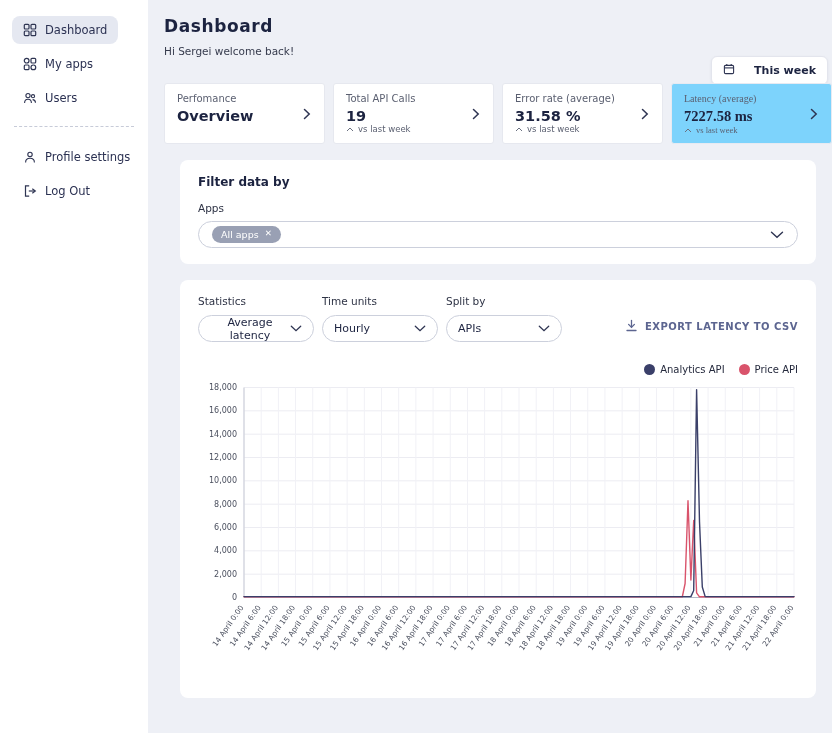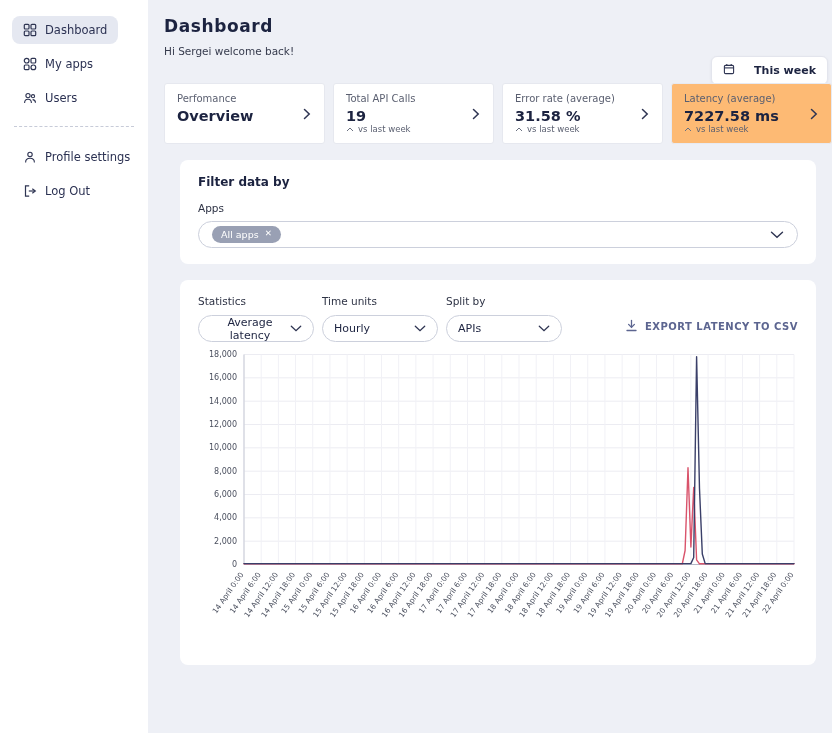--- a/index.html
+++ b/index.html
@@ -21,21 +21,21 @@
   .greeting { font-size: 10.5px; color: #363b4d; margin-top: 9px; }
   .week-btn { position: absolute; top: 56px; right: 20px; display: flex; align-items: center; gap: 19px;
               background: #ffffff; border: 1px solid #e3e5ed; border-radius: 6px; padding: 6px 11px;
               font-size: 11px; font-weight: bold; color: #1c2340; cursor: pointer;
               box-shadow: 0 1px 3px rgba(30,35,70,0.06); font-family: inherit; }
 
   
   .stat-row { display: flex; gap: 8px; margin-top: 26px; }
   .stat-card { flex: 1; background: #ffffff; border: 1px solid #e6e8ef; border-radius: 3px;
                padding: 9px 12px; position: relative; height: 61px; cursor: pointer; }
-  .stat-card.selected { background: #fdba74; border-color: #e7eaf2; }
+  .stat-card.selected { background: #7dd3fc; border-color: #e7eaf2; font-family: Liberation Serif, serif; }
   .stat-label { font-size: 10px; color: #5a5f70; }
   .stat-value { font-size: 14.5px; font-weight: bold; color: #1c2340; margin-top: 4px; white-space: nowrap; }
   .stat-sub { display: flex; align-items: center; gap: 4px; font-size: 8.5px; color: #5a5f70; margin-top: 0; }
   .stat-chevron { position: absolute; right: 13px; top: 50%; transform: translateY(-50%); display: inline-flex; }
 
   
   .panel { background: #ffffff; border-radius: 8px; margin: 16px 16px 0; padding: 15px 18px 16px; }
   .panel-title { font-size: 12px; font-weight: bold; color: #1c2340; }
   .field-label { font-size: 10.5px; color: #2e3345; margin-top: 13px; }
   .field { display: flex; align-items: center; border: 1px solid #ccd0dc; border-radius: 15px; height: 27px;
@@ -262,20 +262,30 @@
             <svg width="13" height="13" viewBox="0 0 13 13" fill="none" stroke="#5c6590" stroke-width="1.3" stroke-linecap="round">
               <line x1="6.5" y1="1.5" x2="6.5" y2="8"></line>
               <polyline points="3.6,5.4 6.5,8.4 9.4,5.4"></polyline>
               <line x1="2" y1="11.5" x2="11" y2="11.5"></line>
             </svg>
           </span>
           <span>EXPORT LATENCY TO CSV</span>
         </button>
       </div>
 
+      <div class="legend">
+        <span class="legend-item">
+          <span class="dot" style="background: rgb(58, 63, 105);"></span>
+          <span>Analytics API</span>
+        </span>
+        <span class="legend-item">
+          <span class="dot" style="background: rgb(217, 83, 107);"></span>
+          <span>Price API</span>
+        </span>
+      </div>
 
       <div class="chart-wrap">
         <svg viewBox="0 0 600 300" xmlns="http://www.w3.org/2000/svg">
             <line x1="46" y1="218" x2="596" y2="218" stroke="#ececf2" stroke-width="1"></line>
             <text x="39" y="220.5" text-anchor="end" font-size="8" fill="#4a4f5e">0</text>
             <line x1="46" y1="194.66666666666666" x2="596" y2="194.66666666666666" stroke="#ececf2" stroke-width="1"></line>
             <text x="39" y="197.16666666666666" text-anchor="end" font-size="8" fill="#4a4f5e">2,000</text>
             <line x1="46" y1="171.33333333333334" x2="596" y2="171.33333333333334" stroke="#ececf2" stroke-width="1"></line>
             <text x="39" y="173.83333333333334" text-anchor="end" font-size="8" fill="#4a4f5e">4,000</text>
             <line x1="46" y1="148" x2="596" y2="148" stroke="#ececf2" stroke-width="1"></line>

